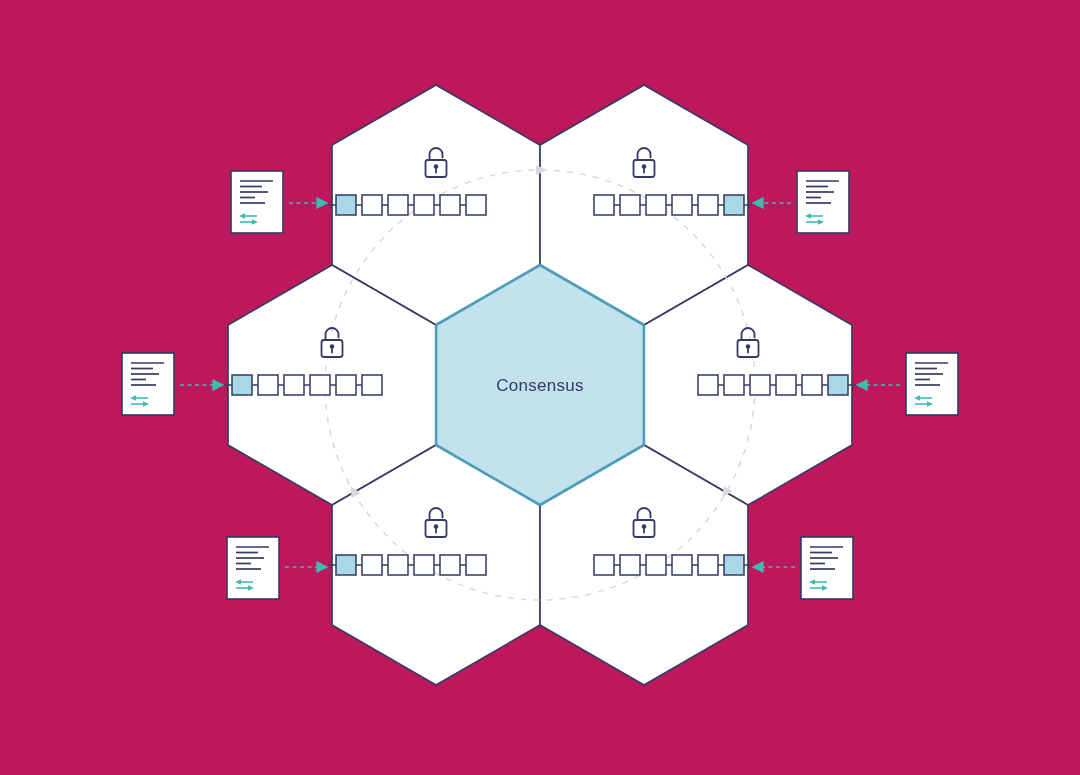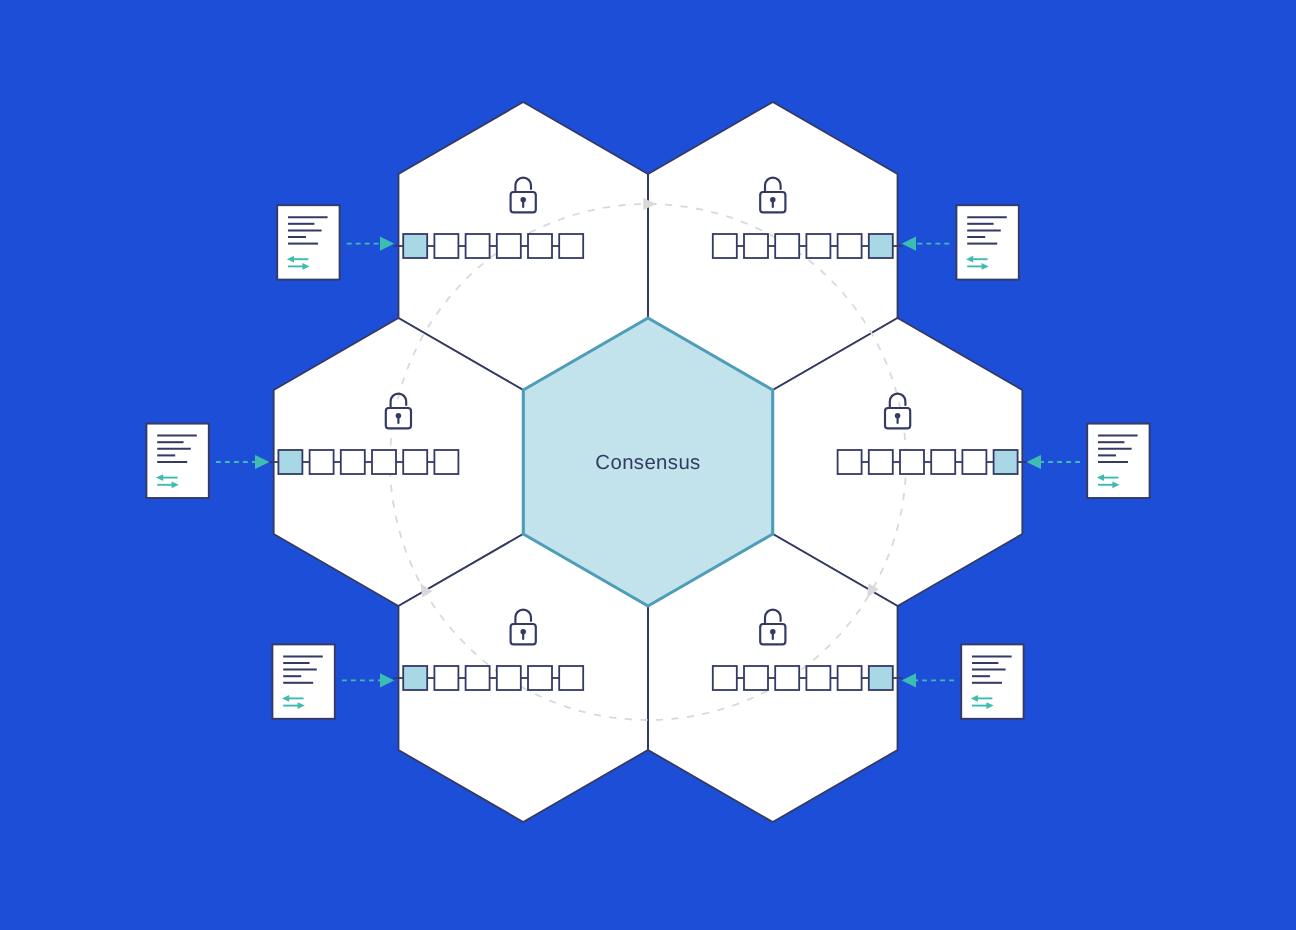--- a/index.html
+++ b/index.html
@@ -4,21 +4,21 @@
 <style>
   :root{
     --navy:#343a63;
     --teal:#3fbcb1;
     --center-fill:#c2e2ec;
     --center-stroke:#4e9db9;
     --block-highlight:#a8d8e5;
     --flow-gray:#d9d9d9;
   }
   html,body{margin:0;padding:0;background:#ffffff;}
-  .canvas{position:relative;width:1080px;height:775px;background:#1d4ed8;overflow:hidden;
+  .canvas{position:relative;width:1080px;height:775px;background:#be185d;overflow:hidden;
           font-family:"Liberation Sans", sans-serif;}
   svg{display:block;}
   .hex{fill:#ffffff;stroke:var(--navy);stroke-width:1.5;stroke-linejoin:round;}
   .hex-center{fill:var(--center-fill);stroke:var(--center-stroke);stroke-width:2.6;stroke-linejoin:round;}
   .center-label{fill:var(--navy);font-size:17px;letter-spacing:.3px;text-anchor:middle;
                 font-family:"Liberation Sans", sans-serif;}
   .blk{fill:#ffffff;stroke:var(--navy);stroke-width:1.5;}
   .blk-hl{fill:var(--block-highlight);stroke:var(--navy);stroke-width:1.5;}
   .ln{stroke:var(--navy);stroke-width:1.5;}
   .lock-stroke{fill:none;stroke:var(--navy);stroke-width:1.8;stroke-linecap:round;}

